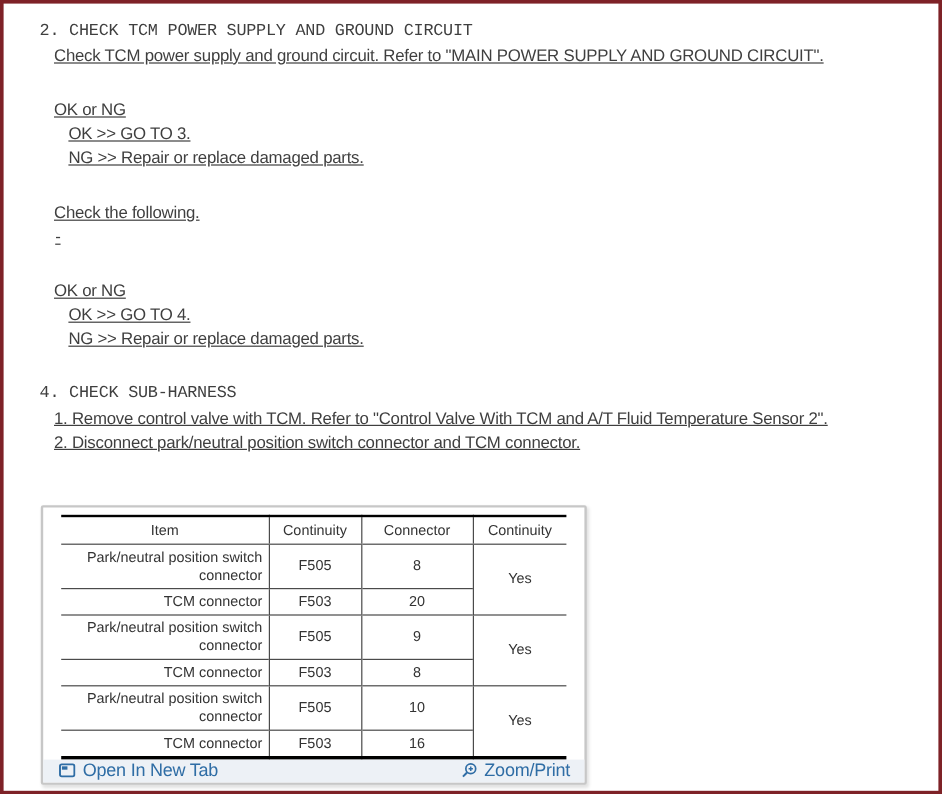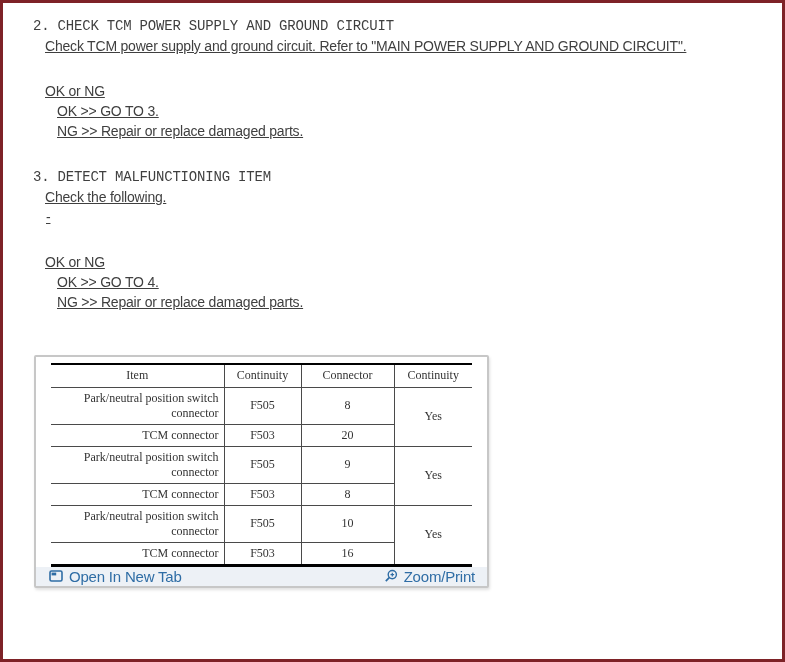--- a/index.html
+++ b/index.html
@@ -51,21 +51,20 @@
   table.cont-table {
     border-collapse: collapse;
     margin: 0 auto;
     width: 421px;
     table-layout: fixed;
     font-size: 12px;
     letter-spacing: 0;
     color: #333333;
     border-top: 2px solid #000000;
     border-bottom: 3px solid #000000;
-    font-family: Liberation Serif, serif;
   }
   .cont-table th {
     font-weight: normal;
     text-align: center;
     height: 23px;
     border-bottom: 1px solid #4a4a4a;
     padding: 2px 4px;
   }
   .cont-table td {
     border-top: 1px solid #4a4a4a;
@@ -108,30 +107,34 @@
 
     <div>
       <div class="heading">2. CHECK TCM POWER SUPPLY AND GROUND CIRCUIT</div>
       <div class="line indent-1">Check TCM power supply and ground circuit. Refer to "MAIN POWER SUPPLY AND GROUND CIRCUIT".</div>
       <div class="line indent-1 gap-block">OK or NG</div>
       <div class="line indent-2">OK &gt;&gt; GO TO 3.</div>
       <div class="line indent-2">NG &gt;&gt; Repair or replace damaged parts.</div>
     </div>
 
     <div class="section-gap">
-      <div class="heading">3. DETECT MALFUNCTIONING ITEM</div>
       <div class="line indent-1">Check the following.</div>
       <div class="bullet-row line">
         <span class="bullet-marker">-</span>
       </div>
       <div class="line indent-1 gap-block">OK or NG</div>
       <div class="line indent-2">OK &gt;&gt; GO TO 4.</div>
       <div class="line indent-2">NG &gt;&gt; Repair or replace damaged parts.</div>
     </div>
 
+    <div class="section-gap">
+      <div class="heading">4. CHECK SUB-HARNESS</div>
+      <div class="line indent-1">1. Remove control valve with TCM. Refer to "Control Valve With TCM and A/T Fluid Temperature Sensor 2".</div>
+      <div class="line indent-1">2. Disconnect park/neutral position switch connector and TCM connector.</div>
+    </div>
 
     <div class="figure-card">
       <div class="table-wrap">
         <table class="cont-table">
           <colgroup>
             <col style="width:173px">
               <col style="width:77px">
               <col style="width:93px">
               <col style="width:78px">
           </colgroup>

